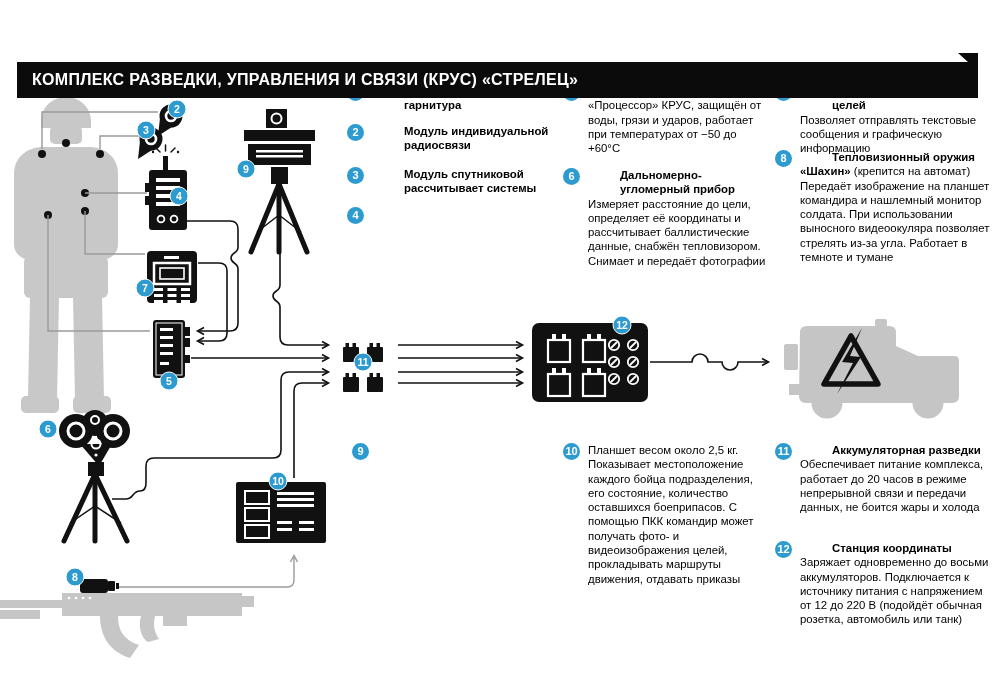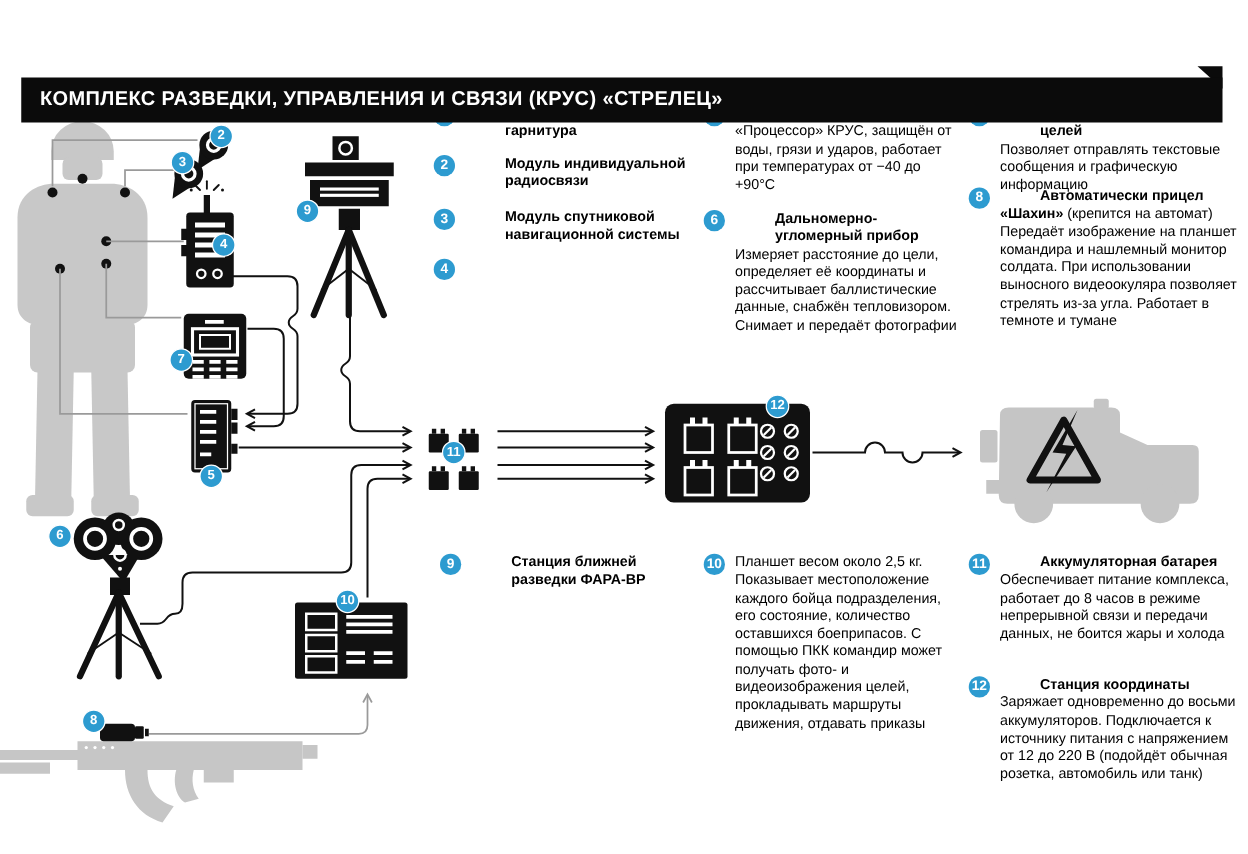--- a/index.html
+++ b/index.html
@@ -321,56 +321,55 @@
   <span class="t">Телефонно-микрофонная гарнитура</span>
   <span></span>
 </div>
 <div class="legend-item" style="left:347px;top:124px">
   <div class="num">2</div>
   <span class="t">Модуль индивидуальной радиосвязи</span>
   <span></span>
 </div>
 <div class="legend-item" style="left:347px;top:167px">
   <div class="num">3</div>
-  <span class="t">Модуль спутниковой навигационной системы</span>
+  <span class="t">Модуль спутниковой рассчитывает системы</span>
   <span></span>
 </div>
 <div class="legend-item" style="left:347px;top:207px">
   <div class="num">4</div>
 </div>
 <div class="legend-item" style="left:563px;top:84px">
   <div class="num">5</div>
   <span class="t">Аппаратный контейнер</span>
-  <span>«Процессор» КРУС, защищён от воды, грязи и ударов, работает при температурах от −40 до +90°С</span>
+  <span>«Процессор» КРУС, защищён от воды, грязи и ударов, работает при температурах от −50 до +60°С</span>
 </div>
 <div class="legend-item" style="left:563px;top:168px">
   <div class="num">6</div>
   <span class="t">Дальномерно-угломерный прибор</span>
   <span>Измеряет расстояние до цели, определяет её координаты и рассчитывает баллистические данные, снабжён тепловизором. Снимает и передаёт фотографии</span>
 </div>
 <div class="legend-item wide" style="left:775px;top:84px">
   <div class="num">7</div>
   <span class="t">Многофункциональный целей</span>
   <span>Позволяет отправлять текстовые сообщения и графическую информацию</span>
 </div>
 <div class="legend-item wide inline-title" style="left:775px;top:150px">
   <div class="num">8</div>
-  <span class="t">Автоматически прицел «Шахин»</span>
+  <span class="t">Тепловизионный оружия «Шахин»</span>
   <span>(крепится на автомат) Передаёт изображение на планшет командира и нашлемный монитор солдата. При использовании выносного видеоокуляра позволяет стрелять из-за угла. Работает в темноте и тумане</span>
 </div>
 <div class="legend-item" style="left:352px;top:443px">
   <div class="num">9</div>
-  <span class="t">Станция ближней разведки ФАРА-ВР</span>
 </div>
 <div class="legend-item" style="left:563px;top:443px">
   <div class="num">10</div>
   <span>Планшет весом около 2,5 кг. Показывает местоположение каждого бойца подразделения, его состояние, количество оставшихся боеприпасов. С помощью ПКК командир может получать фото- и видеоизображения целей, прокладывать маршруты движения, отдавать приказы</span>
 </div>
 <div class="legend-item wide" style="left:775px;top:443px">
   <div class="num">11</div>
-  <span class="t">Аккумуляторная батарея</span>
-  <span>Обеспечивает питание комплекса, работает до 8 часов в режиме непрерывной связи и передачи данных, не боится жары и холода</span>
+  <span class="t">Аккумуляторная разведки</span>
+  <span>Обеспечивает питание комплекса, работает до 20 часов в режиме непрерывной связи и передачи данных, не боится жары и холода</span>
 </div>
 <div class="legend-item wide" style="left:775px;top:541px">
   <div class="num">12</div>
   <span class="t">Станция координаты</span>
   <span>Заряжает одновременно до восьми аккумуляторов. Подключается к источнику питания с напряжением от 12 до 220 В (подойдёт обычная розетка, автомобиль или танк)</span>
 </div>
 
 </body></html>

